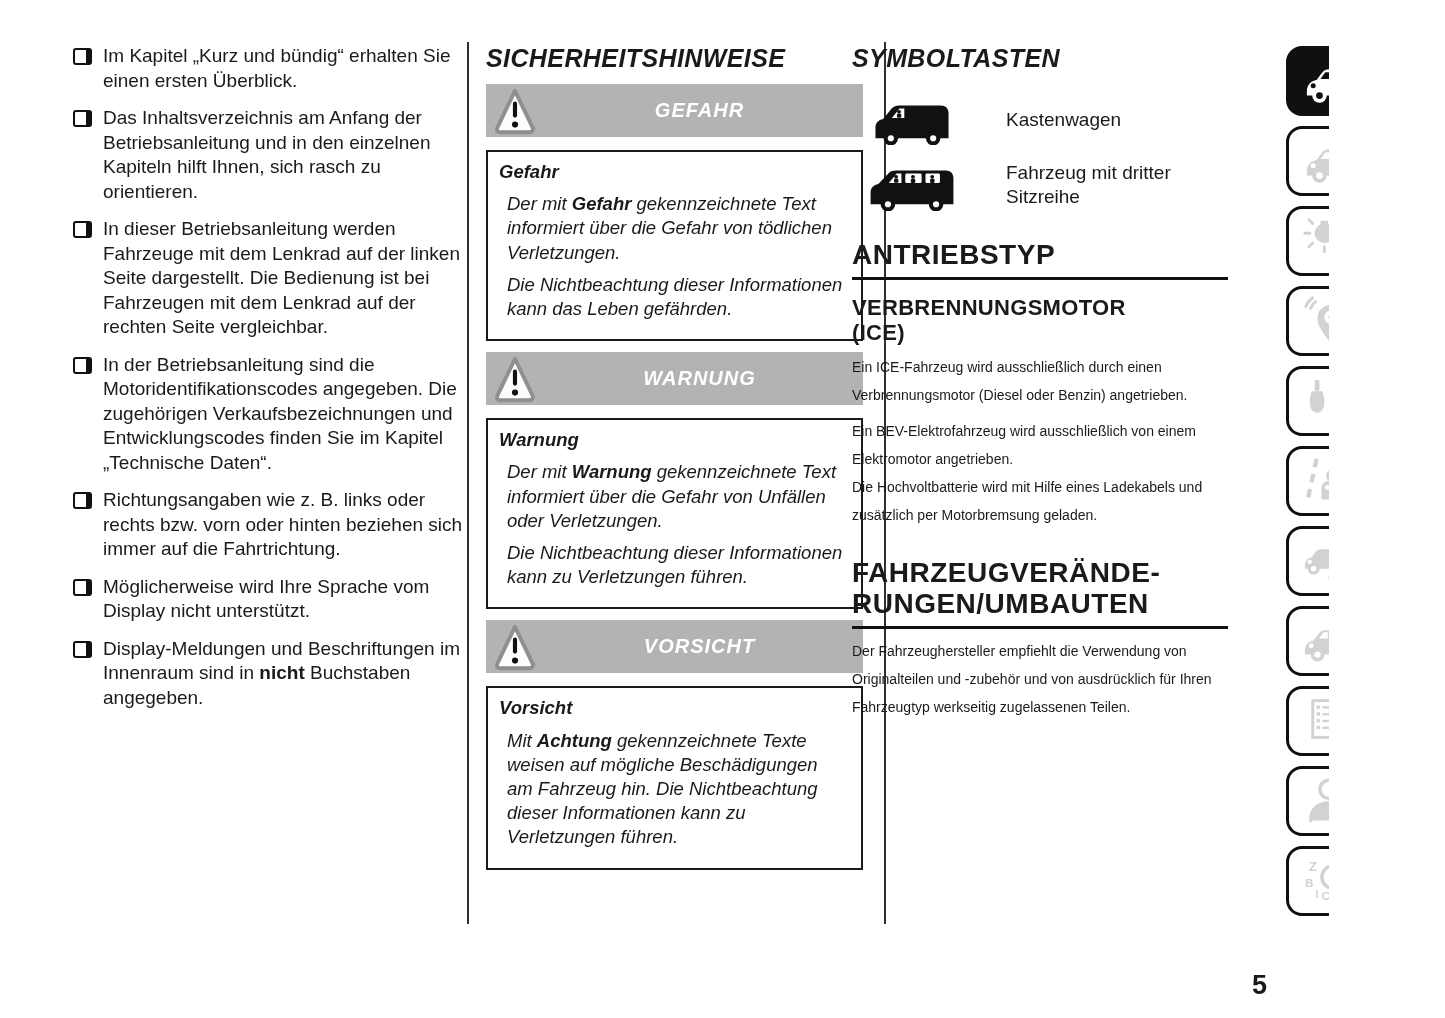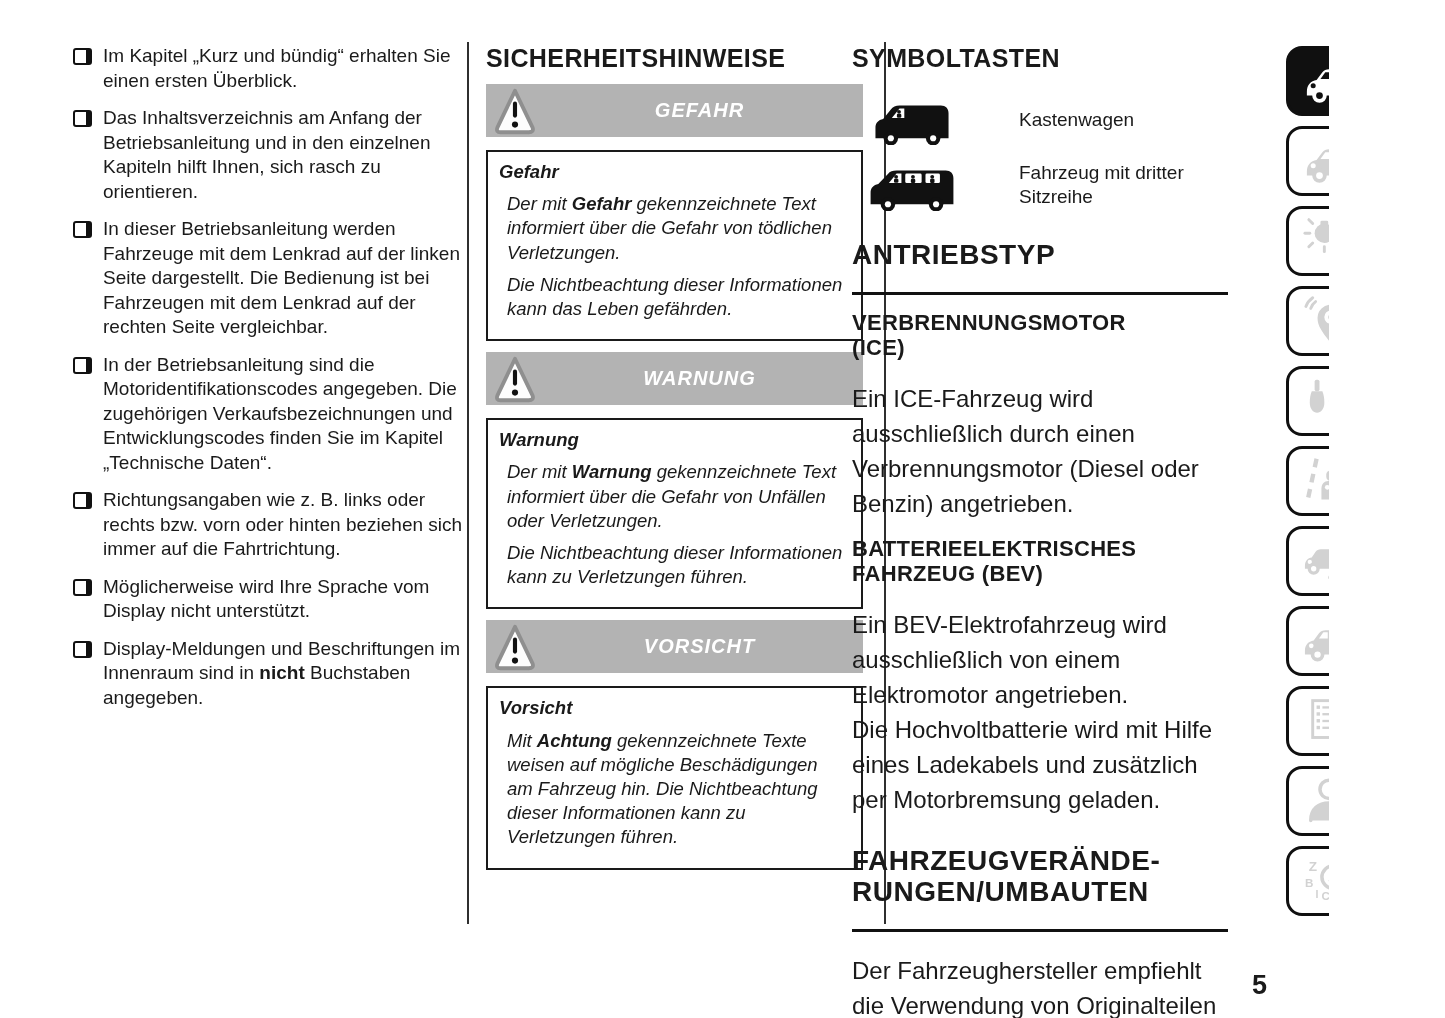--- a/index.html
+++ b/index.html
@@ -14,40 +14,40 @@
       border-right-width:6px;border-radius:3px;background:#fff;}
   b{font-weight:bold;}
 
   
   .vdiv{position:absolute;top:42px;height:882px;width:2px;background:#2f2f2f;}
   .vdiv1{left:467px;}
   .vdiv2{left:884px;}
 
   
   .col-mid{position:absolute;left:486px;top:44px;width:377px;}
-  .sec-h{margin:0;font-size:25px;line-height:29px;font-weight:900;letter-spacing:.4px;}
+  .sec-h{margin:0;font-size:25px;line-height:29px;font-weight:900;letter-spacing:.4px;font-style:italic;}
   .banner{position:relative;margin-top:11px;height:53px;background:#b3b3b3;
           display:flex;align-items:center;justify-content:center;padding-left:50px;box-sizing:border-box;}
   .banner-label{color:#ffffff;font-style:italic;font-weight:900;font-size:20px;letter-spacing:1px;}
   .tri-icon{position:absolute;left:6px;top:3px;width:46px;height:47px;}
   .notice-box{border:2px solid #1a1a1a;margin-top:13px;padding:8px 10px 10px 11px;
               font-style:italic;font-size:18.5px;line-height:24.2px;}
   .nb-title{margin:0;font-weight:bold;}
   .nb-body{margin:8px;}
 
   
   .col-right{position:absolute;left:852px;top:44px;width:376px;}
-  .symbol-row{display:flex;align-items:center;gap:47px;margin-top:14px;}
+  .symbol-row{display:flex;align-items:center;gap:34px;margin-top:14px;}
   .symbol-row.first{margin-top:22px;}
   .van-wrap{flex:0 0 120px;display:flex;justify-content:center;}
   .symbol-label{font-size:19px;line-height:24px;}
   .rule-h{margin:28px 0 0 0;font-size:28px;line-height:31px;font-weight:900;letter-spacing:.5px;
-          border-bottom:3px solid #111;padding-bottom:22px;white-space:pre-line;}
+          border-bottom:3px solid #111;padding-bottom:7px;white-space:pre-line;}
   .sub-h{margin:15px 0 0 0;font-size:22px;line-height:25px;font-weight:900;letter-spacing:.3px;white-space:pre-line;}
-  .body-p{margin:21px 0 0 0;font-size:24px;line-height:35px;white-space:pre-line;}
+  .body-p{margin:8px 0 0 0;font-size:14px;line-height:28px;white-space:pre-line;}
 
   
   .sidebar{position:absolute;left:1286px;top:46px;display:flex;flex-direction:column;gap:10px;}
   .tab{width:200px;height:70px;box-sizing:border-box;border:3px solid #101010;border-radius:16px;
        background:#fff;color:#d2d2d2;display:flex;align-items:center;padding:0 0 0 14px;cursor:pointer;}
   .tab.active{background:#101010;color:#ffffff;}
   .tab svg{width:64px;height:50px;display:block;}
 
   .page-number{position:absolute;left:1252px;top:970px;font-size:27px;font-weight:900;}
 </style>
@@ -182,22 +182,20 @@
       </span>
       <span class="symbol-label">Fahrzeug mit dritter Sitzreihe</span>
     </div>
 
     <h1 class="rule-h">ANTRIEBSTYP</h1>
 
     <h2 class="sub-h">VERBRENNUNGSMOTOR
 (ICE)</h2>
     <p class="body-p">Ein ICE-Fahrzeug wird ausschließlich durch einen Verbrennungsmotor (Diesel oder Benzin) angetrieben.</p>
 
-    <h2 class="sub-h">BATTERIEELEKTRISCHES
-FAHRZEUG (BEV)</h2>
     <p class="body-p">Ein BEV-Elektrofahrzeug wird ausschließlich von einem Elektromotor angetrieben.
 Die Hochvoltbatterie wird mit Hilfe eines Ladekabels und zusätzlich per Motorbremsung geladen.</p>
 
     <h1 class="rule-h">FAHRZEUGVERÄNDE-
 RUNGEN/UMBAUTEN</h1>
     <p class="body-p">Der Fahrzeughersteller empfiehlt die Verwendung von Originalteilen und -zubehör und von ausdrücklich für Ihren Fahrzeugtyp werkseitig zugelassenen Teilen.</p>
   </section>
 
   <nav class="sidebar">
 

